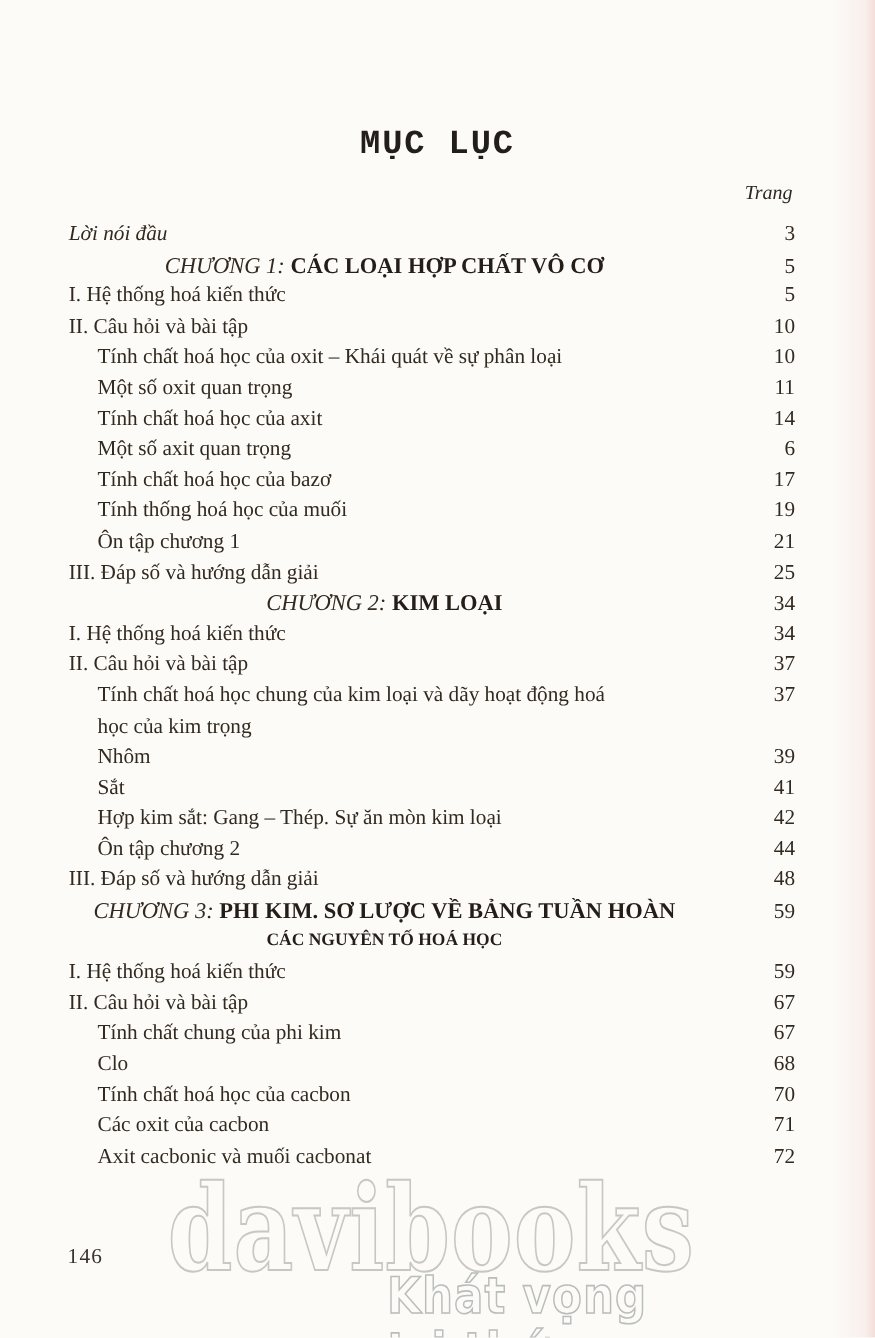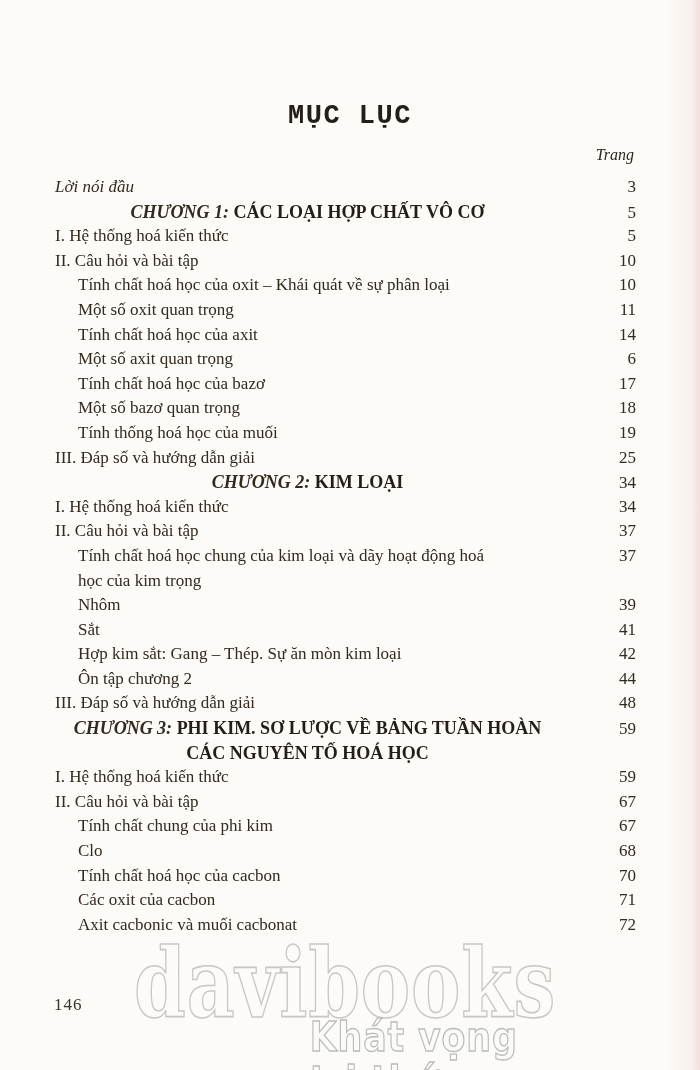--- a/index.html
+++ b/index.html
@@ -44,23 +44,23 @@
     font-size:17px;
     line-height:24.6px;
     white-space:nowrap;
     gap:40px;
   }
   .row .t{flex:1;overflow:visible;}
   .row .pg{flex:none;width:36px;text-align:right;font-size:17px;}
   .row.intro .t{font-style:italic;}
   .row.sub .t, .row.sub_cont .t{padding-left:23px;}
   .row.chapter .t{text-align:center;font-size:18px;}
-  .row.chapter .ch-prefix{font-style:italic;font-weight:bold;text-align:right;}
+  .row.chapter .ch-prefix{font-style:italic;font-weight:normal;text-align:right;}
   .row.chapter .ch-title{font-weight:bold;color:#241d18;}
-  .row.chapter_cont .t{text-align:center;font-size:18px;font-weight:bold;color:#241d18;}
+  .row.chapter_cont .t{text-align:center;font-size:14px;font-weight:bold;color:#241d18;}
   .footer-num{
     position:absolute;left:54px;top:995px;
     font-size:17px;letter-spacing:1px;color:#3a332c;
   }
   .wm-brand{
     position:absolute;top:936px;left:345px;
     transform:translateX(-50%) scaleX(0.78);
     transform-origin:center top;
     font-family:"DejaVu Serif", serif;
     font-weight:bold;
@@ -123,26 +123,26 @@
       </div>
       <div class="row sub">
         <span class="t">Một số axit quan trọng</span>
         <span class="pg">6</span>
       </div>
       <div class="row sub">
         <span class="t">Tính chất hoá học của bazơ</span>
         <span class="pg">17</span>
       </div>
       <div class="row sub">
-        <span class="t">Một số bazơ quan trọng</span>
-        <span class="pg">18</span>
-      </div>
-      <div class="row sub">
         <span class="t">Tính thống hoá học của muối</span>
         <span class="pg">19</span>
+      </div>
+      <div class="row sub">
+        <span class="t">Ôn tập chương 1</span>
+        <span class="pg">21</span>
       </div>
       <div class="row section">
         <span class="t">III. Đáp số và hướng dẫn giải</span>
         <span class="pg">25</span>
       </div>
       <div class="row chapter">
         <span class="t"><span class="ch-prefix">CHƯƠNG 2:</span>&nbsp;<span class="ch-title">KIM LOẠI</span></span>
         <span class="pg">34</span>
       </div>
       <div class="row section">

